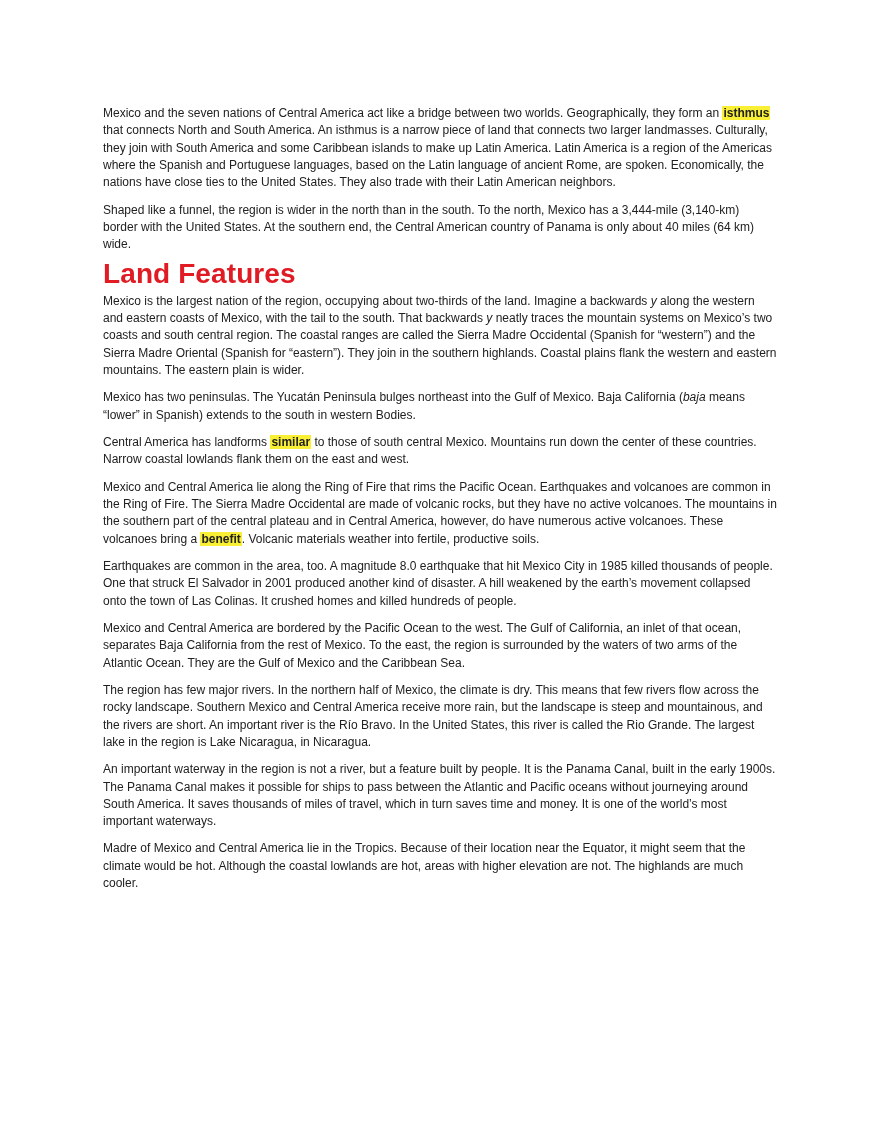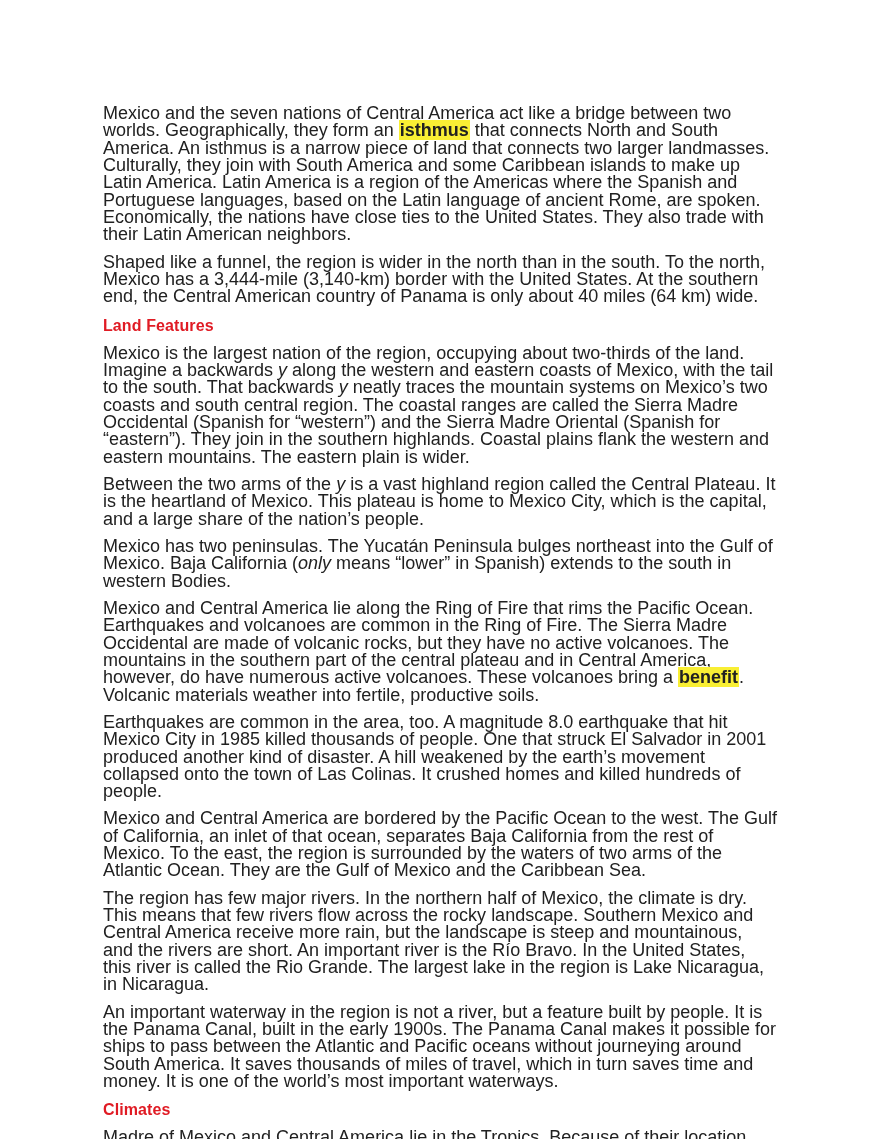--- a/index.html
+++ b/index.html
@@ -17,27 +17,27 @@
     overflow:hidden;
     position:relative;
   }
   .doc-content{
     position:absolute;
     left:103px;top:105px;
     width:674px;
     color:var(--text-color);
   }
   .para{
-    font-size:18px;
+    font-size:12px;
     line-height:17.33px;
     margin:0 0 10px 0;
     color:var(--text-color);
   }
   .section-heading{
-    font-size:16px;
+    font-size:28px;
     line-height:24px;
     font-weight:bold;
     color:var(--heading-color);
     margin:-2px 0 7px 0;
     letter-spacing:0.1px;
   }
   .hl{
     background:var(--highlight-color);
     font-weight:bold;
     color:var(--text-color);
@@ -47,22 +47,21 @@
   span.run{font-style:normal;}
 </style>
 </head>
 <body>
 
 <main class="doc-content">
     <p class="para"><span class="run">Mexico and the seven nations of Central America act like a bridge between two worlds. Geographically, they form an </span><mark class="hl">isthmus</mark><span class="run"> that connects North and South America. An isthmus is a narrow piece of land that connects two larger landmasses. Culturally, they join with South America and some Caribbean islands to make up Latin America. Latin America is a region of the Americas where the Spanish and Portuguese languages, based on the Latin language of ancient Rome, are spoken. Economically, the nations have close ties to the United States. They also trade with their Latin American neighbors.</span></p>
     <p class="para"><span class="run">Shaped like a funnel, the region is wider in the north than in the south. To the north, Mexico has a 3,444-mile (3,140-km) border with the United States. At the southern end, the Central American country of Panama is only about 40 miles (64 km) wide.</span></p>
     <h2 class="section-heading">Land Features</h2>
     <p class="para"><span class="run">Mexico is the largest nation of the region, occupying about two-thirds of the land. Imagine a backwards </span><em>y</em><span class="run"> along the western and eastern coasts of Mexico, with the tail to the south. That backwards </span><em>y</em><span class="run"> neatly traces the mountain systems on Mexico’s two coasts and south central region. The coastal ranges are called the Sierra Madre Occidental (Spanish for “western”) and the Sierra Madre Oriental (Spanish for “eastern”). They join in the southern highlands. Coastal plains flank the western and eastern mountains. The eastern plain is wider.</span></p>
-    <p class="para"><span class="run">Between the two arms of the </span><em>y</em><span class="run"> is a vast highland region called the Central Plateau. It is the heartland of Mexico. This plateau is home to Mexico City, which is the capital, and a large share of the nation’s people.</span></p>
-    <p class="para"><span class="run">Mexico has two peninsulas. The Yucatán Peninsula bulges northeast into the Gulf of Mexico. Baja California (</span><em>only</em><span class="run"> means “lower” in Spanish) extends to the south in western Bodies.</span></p>
+    <p class="para"><span class="run">Mexico has two peninsulas. The Yucatán Peninsula bulges northeast into the Gulf of Mexico. Baja California (</span><em>baja</em><span class="run"> means “lower” in Spanish) extends to the south in western Bodies.</span></p>
+    <p class="para"><span class="run">Central America has landforms </span><mark class="hl">similar</mark><span class="run"> to those of south central Mexico. Mountains run down the center of these countries. Narrow coastal lowlands flank them on the east and west.</span></p>
     <p class="para"><span class="run">Mexico and Central America lie along the Ring of Fire that rims the Pacific Ocean. Earthquakes and volcanoes are common in the Ring of Fire. The Sierra Madre Occidental are made of volcanic rocks, but they have no active volcanoes. The mountains in the southern part of the central plateau and in Central America, however, do have numerous active volcanoes. These volcanoes bring a </span><mark class="hl">benefit</mark><span class="run">. Volcanic materials weather into fertile, productive soils.</span></p>
     <p class="para"><span class="run">Earthquakes are common in the area, too. A magnitude 8.0 earthquake that hit Mexico City in 1985 killed thousands of people. One that struck El Salvador in 2001 produced another kind of disaster. A hill weakened by the earth’s movement collapsed onto the town of Las Colinas. It crushed homes and killed hundreds of people.</span></p>
     <p class="para"><span class="run">Mexico and Central America are bordered by the Pacific Ocean to the west. The Gulf of California, an inlet of that ocean, separates Baja California from the rest of Mexico. To the east, the region is surrounded by the waters of two arms of the Atlantic Ocean. They are the Gulf of Mexico and the Caribbean Sea.</span></p>
     <p class="para"><span class="run">The region has few major rivers. In the northern half of Mexico, the climate is dry. This means that few rivers flow across the rocky landscape. Southern Mexico and Central America receive more rain, but the landscape is steep and mountainous, and the rivers are short. An important river is the Río Bravo. In the United States, this river is called the Rio Grande. The largest lake in the region is Lake Nicaragua, in Nicaragua.</span></p>
     <p class="para"><span class="run">An important waterway in the region is not a river, but a feature built by people. It is the Panama Canal, built in the early 1900s. The Panama Canal makes it possible for ships to pass between the Atlantic and Pacific oceans without journeying around South America. It saves thousands of miles of travel, which in turn saves time and money. It is one of the world’s most important waterways.</span></p>
-    <h2 class="section-heading">Climates</h2>
     <p class="para"><span class="run">Madre of Mexico and Central America lie in the Tropics. Because of their location near the Equator, it might seem that the climate would be hot. Although the coastal lowlands are hot, areas with higher elevation are not. The highlands are much cooler.</span></p>
   </main>
 
 </body></html>

